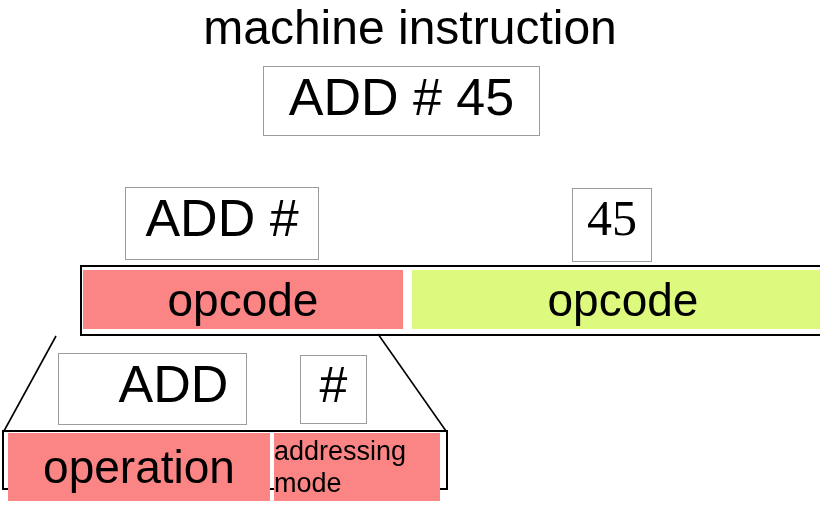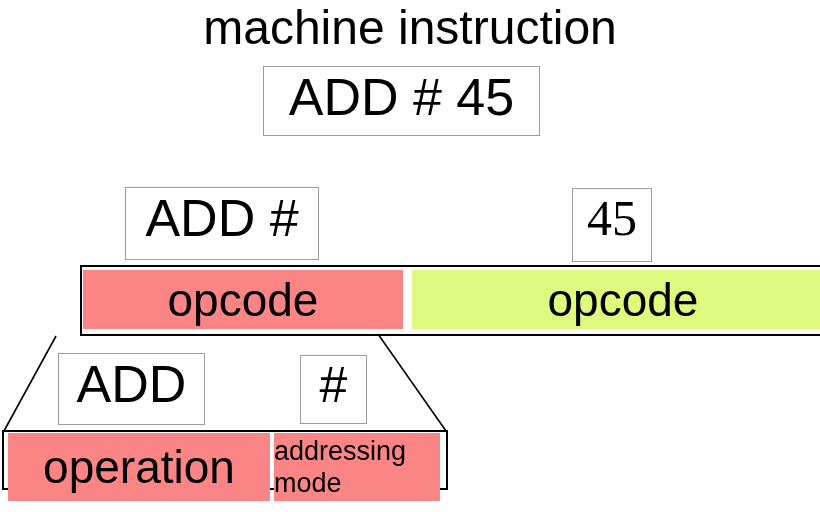--- a/index.html
+++ b/index.html
@@ -32,21 +32,21 @@
     position: absolute;
     background: #ffffff;
     border: 1px solid #9c9c9c;
     display: flex;
     justify-content: center;
     white-space: nowrap;
   }
   .instruction-box { left: 263px; top: 66px; width: 275px; height: 68px; font-size: 52px; }
   .opcode-value-box { left: 125px; top: 187px; width: 192px; height: 71px; font-size: 52px; }
   .operand-value-box { left: 572px; top: 188px; width: 78px; height: 72px; font-size: 50px; font-family: Liberation Serif, serif; }
-  .operation-value-box { left: 58px; top: 353px; width: 145px; height: 70px; font-size: 52px; }
+  .operation-value-box { left: 58px; top: 353px; width: 145px; height: 70px; font-size: 52px; padding-left: 42px; }
   .addressing-value-box { left: 300px; top: 355px; width: 65px; height: 67px; font-size: 50px; }
 
   .format-bar {
     position: absolute;
     background: #ffffff;
     border: 2px solid #000000;
     box-sizing: border-box;
   }
   .instruction-format-bar { left: 56px; top: 265px; width: 760px; height: 71px; margin-left: 24px; }
   .opcode-format-bar { left: 2px; top: 430px; width: 446px; height: 60px; }

